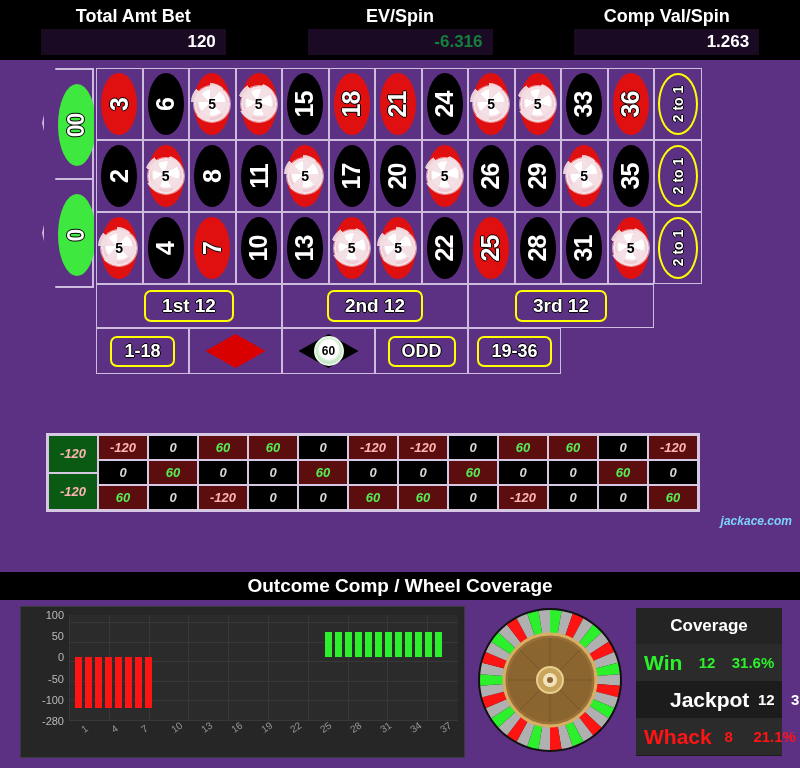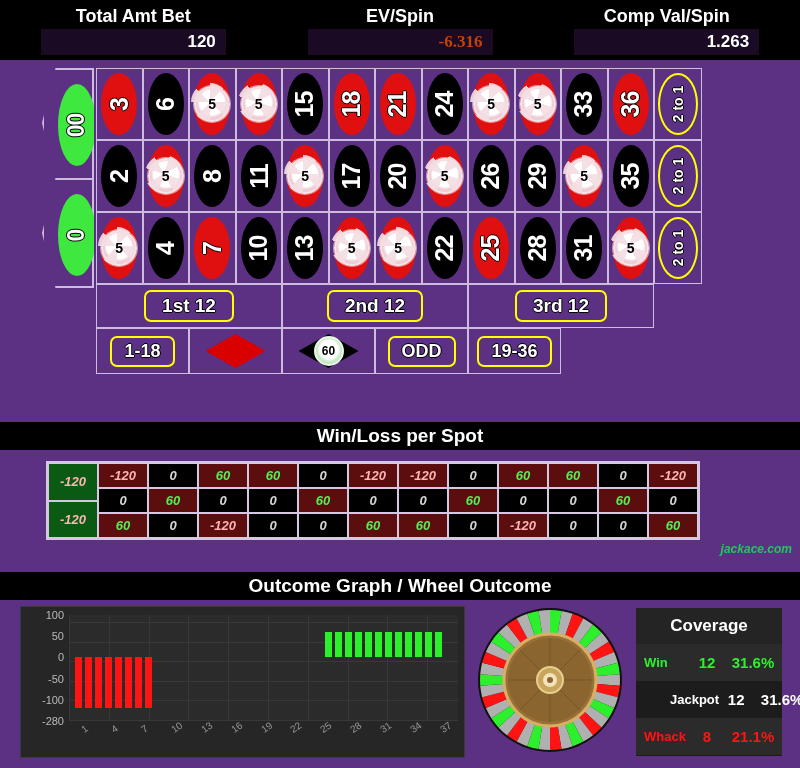--- a/index.html
+++ b/index.html
@@ -22,21 +22,21 @@
   .hdr-label{
     color:#ffffff;font-size:18px;font-weight:bold;letter-spacing:0px;
     margin-top:6px;line-height:20px;text-align:center;
   }
   .hdr-valbox{
     margin-top:3px;width:185px;height:26px;background:#1b0a23;
     display:flex;align-items:center;justify-content:flex-end;
     padding-right:10px;box-sizing:border-box;
   }
   .hdr-val{color:#ffffff;font-size:17px;font-weight:bold;line-height:18px;}
-  .hdr-val.neg{color:#c2410c;font-family:Liberation Serif, serif;}
+  .hdr-val.neg{color:#15803d;}
 
   
   .felt{position:absolute;left:0;top:62px;width:800px;height:348px;background:#5c3183;}
 
   .zeros{
     position:absolute;left:42px;top:6px;width:52px;height:220px;
   }
   .zerocell{
     position:absolute;left:0;width:52px;height:110px;
     border:2px solid #cdbcdd;box-sizing:border-box;
@@ -179,21 +179,21 @@
   }
   .wl-cell{
     display:flex;align-items:center;justify-content:center;
     font-size:13px;font-weight:bold;font-style:italic;
     border:1px solid #d6c8e2;box-sizing:border-box;
   }
   .wl-cell.zero{background:#000;color:#d8d8d8;}
   .wl-cell.win{background:#5c0d0d;color:#55ee55;}
   .wl-cell.loss{background:#5c0d0d;color:#ffb3b3;}
   .brand{
-    position:absolute;right:8px;top:92px;color:#22c55e;
+    position:absolute;right:8px;top:92px;color:#7dd3fc;
     font-size:12px;font-weight:bold;font-style:italic;
   }
 
   
   .ocpanel{position:absolute;left:0;top:572px;width:800px;height:196px;}
   .oc-title{
     width:800px;height:28px;background:#000;color:#fff;
     font-size:19px;font-weight:bold;display:flex;
     align-items:center;justify-content:center;
   }
@@ -233,21 +233,21 @@
   }
   .cov-head{
     height:36px;display:flex;align-items:center;justify-content:center;
     color:#fff;font-size:17px;font-weight:bold;background:#242424;
   }
   .cov-row{
     display:grid;grid-template-columns:1fr 34px 58px;height:37px;align-items:center;
   }
   .cov-row.alt{background:#2b2b2b;}
   .cov-row.plain{background:#1c1c1c;padding-left:26px;}
-  .cov-name{padding-left:8px;font-size:13px;font-weight:bold;}
+  .cov-name{padding-left:8px;font-size:21px;font-weight:bold;}
   .cov-cnt{text-align:center;font-size:15px;font-weight:bold;}
   .cov-pct{text-align:center;font-size:15px;font-weight:bold;}
 </style>
 </head>
 <body>
 
 <div class="page">
 
   <div class="header">
     <div class="hdr-cols" id="hdr-cols">
@@ -552,21 +552,20 @@
         <div class="outcell">
           <div class="pill sm">ODD</div>
         </div>
         <div class="outcell">
           <div class="pill sm">19-36</div>
         </div>
       </div>
   </div>
 
   <div class="wlpanel">
-    <div class="wl-title">Win/Loss per Spot</div>
     <div class="wl-body">
       <div class="wl-wrap">
         <div class="wl-green" id="wl-green">
             <div class="wl-gcell">-120</div>
             <div class="wl-gcell">-120</div>
           </div>
         <div class="wl-grid" id="wl-grid">
             <div class="wl-cell loss">-120</div>
             <div class="wl-cell zero">0</div>
             <div class="wl-cell win">60</div>
@@ -603,21 +602,21 @@
             <div class="wl-cell zero">0</div>
             <div class="wl-cell zero">0</div>
             <div class="wl-cell win">60</div>
           </div>
       </div>
       <div class="brand">jackace.com</div>
     </div>
   </div>
 
   <div class="ocpanel">
-    <div class="oc-title">Outcome Graph / Wheel Outcome</div>
+    <div class="oc-title">Outcome Comp / Wheel Coverage</div>
     <div class="oc-body">
 
       <div class="chartbox">
         <div class="plot" id="plot">
             <div class="ylab" style="top: 0px;">100</div>
             <div class="ylab" style="top: 21.2px;">50</div>
             <div class="ylab" style="top: 42.4px;">0</div>
             <div class="ylab" style="top: 63.6px;">-50</div>
             <div class="ylab" style="top: 84.8px;">-100</div>
             <div class="ylab" style="top: 106px;">-280</div>

